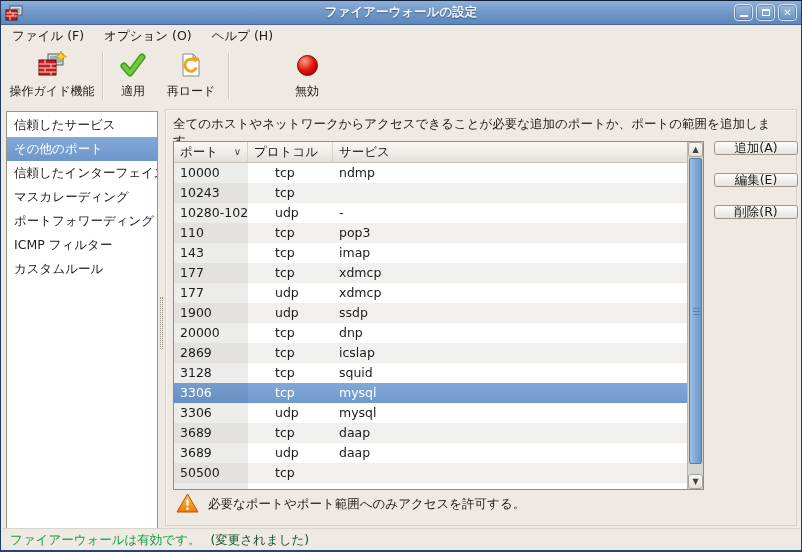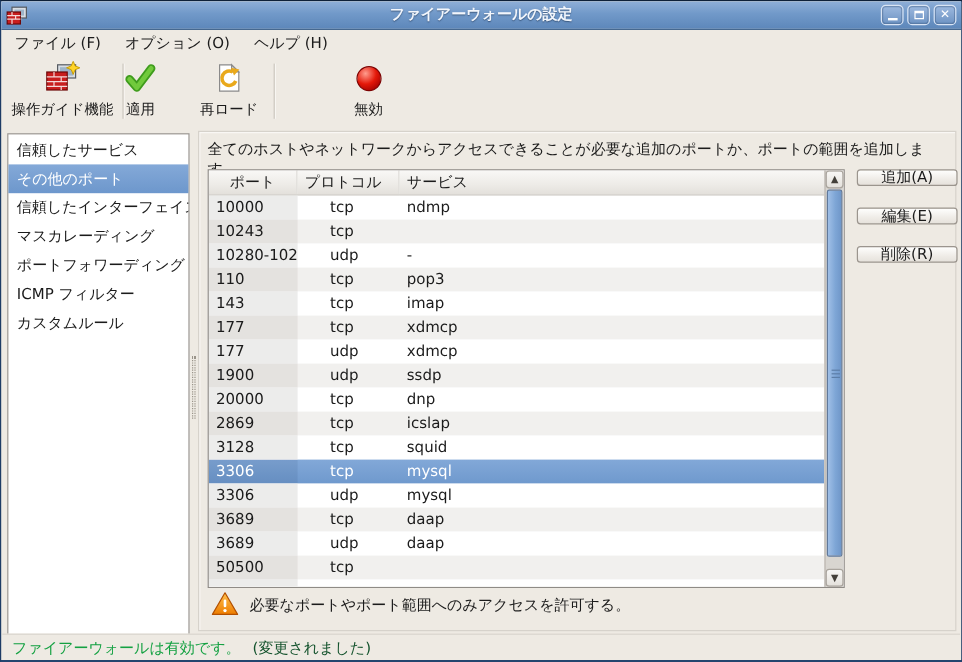--- a/index.html
+++ b/index.html
@@ -56,21 +56,21 @@
   .description { position:absolute; left:7px; top:6px; width:600px; font-size:12.5px; }
 
   .table-frame { position:absolute; left:7px; top:31px; width:531px; height:349px;
                  border:1px solid #8f8b86; background:#fff; display:flex; }
   .tree { flex:1 1 auto; display:flex; flex-direction:column; overflow:hidden; }
   .thead { display:flex; height:21px; flex:0 0 21px; }
   .hcell { background:linear-gradient(#f9f8f6,#edebe7 60%,#e3e0db);
            border-right:1px solid #d6d3cd; border-bottom:1px solid #c6c2bb;
            font-size:12.5px; line-height:20px; padding-left:6px; white-space:nowrap;
            display:flex; align-items:center; }
-  .hcell.port { width:74px; justify-content:space-between; padding-right:6px;flex-direction:column; }
+  .hcell.port { width:74px; justify-content:space-between; padding-right:6px; }
   .hcell.protocol { width:85px; }
   .hcell.service { flex:1; border-right:none; }
   .sort-arrow { font-size:10px; color:#4a4a4a; }
 
   .tbody { flex:1 1 auto; overflow:hidden; }
   .trow { display:flex; height:20px; }
   .tcell { font-size:12.5px; line-height:20px; padding-left:6px; white-space:nowrap; overflow:hidden; }
   .tcell.port { width:74px; }
   .tcell.protocol { width:85px;padding-left:27px; }
   .tcell.service { flex:1; }
@@ -148,21 +148,21 @@
           <rect x="2" y="9" width="17" height="15" fill="#c81e1e" stroke="#6d0808"></rect>
           <path d="M2 13 h17 M2 17 h17 M2 21 h17 M8 9 v4 M14 13 v4 M8 17 v4 M14 21 v3" stroke="#f3d9d9" stroke-width="1" fill="none"></path>
           <path d="M24 0 l1.6 3.9 L29.5 5.5 l-3.9 1.6 L24 11 l-1.6-3.9 L18.5 5.5 l3.9-1.6 z" fill="#ffd428" stroke="#c79b00" stroke-width="0.8"></path>
         </svg>
       </div>
       <div class="tlabel">操作ガイド機能</div>
     </div>
 
     <div class="tsep" style="left:100px;"></div>
 
-    <div class="tbtn" style="left:90px; width:50px;">
+    <div class="tbtn" style="left:106px; width:50px;">
       <div class="ticon">
         <svg width="26" height="26" viewBox="0 0 26 26">
           <path d="M4 14 L10 21 L22 5" fill="none" stroke="#3f9c1d" stroke-width="7" stroke-linecap="round" stroke-linejoin="round"></path>
           <path d="M4 14 L10 21 L22 5" fill="none" stroke="#71ca3c" stroke-width="4" stroke-linecap="round" stroke-linejoin="round"></path>
         </svg>
       </div>
       <div class="tlabel">適用</div>
     </div>
 
     <div class="tbtn" style="left:158px; width:62px;">

